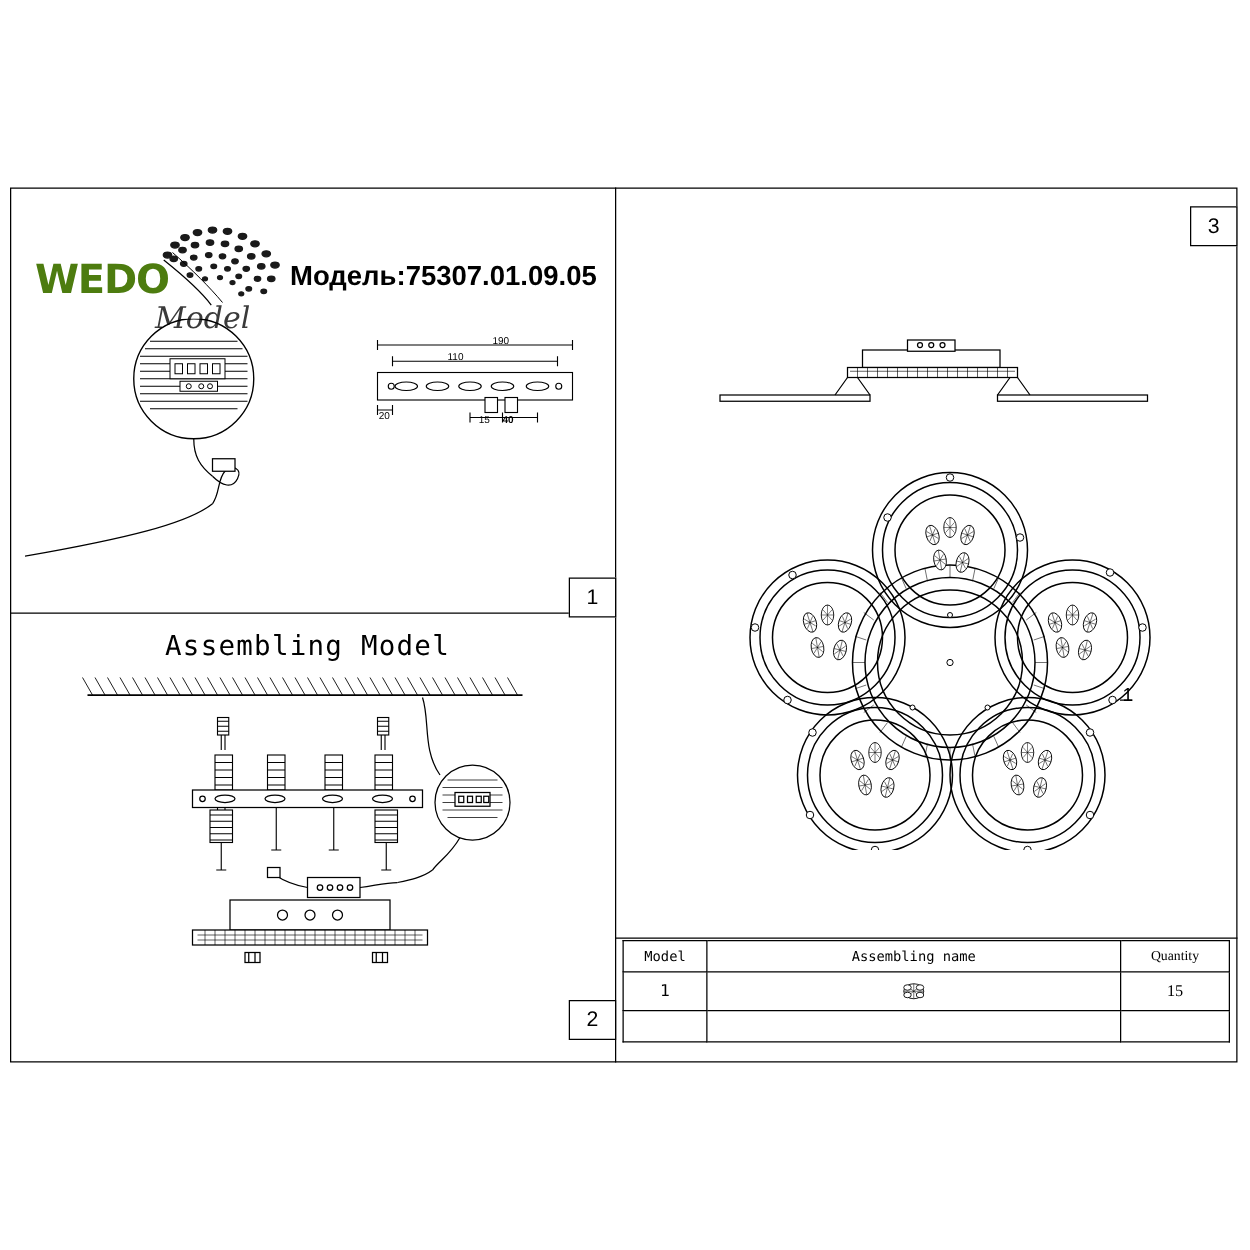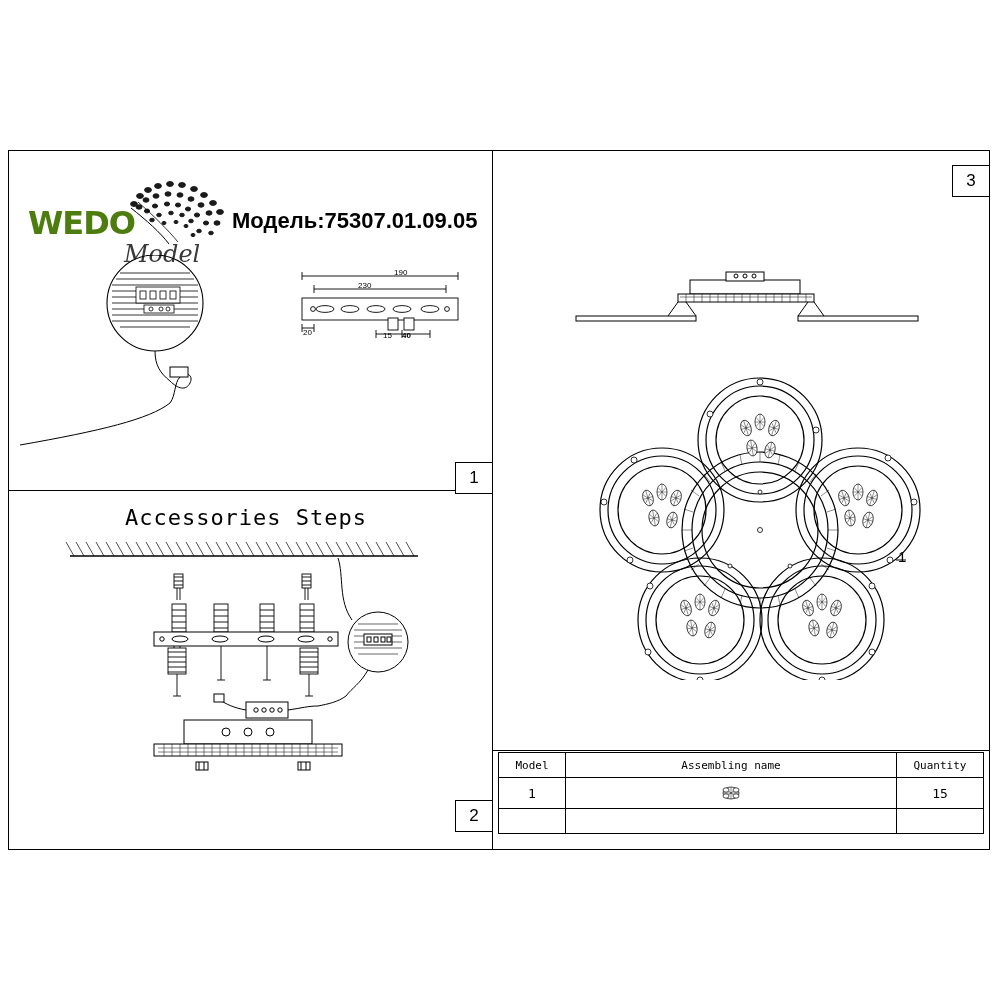--- a/index.html
+++ b/index.html
@@ -146,21 +146,21 @@
     font-size: 11px;
   }
   .parts-table td, .parts-table th {
     border: 1.2px solid #000;
     height: 24px;
     text-align: center;
     font-weight: normal;
     padding: 0;
   }
   .parts-table .c-model { width: 66px; }
-  .parts-table .c-qty   { width: 86px; }
+  .parts-table .c-qty   { width: 86px; font-family: Liberation Serif, serif; }
   .parts-table .hdr { font-size: 11px; }
   .parts-table .row-val { font-size: 13px; }
   .parts-table .cell-icon { height: 30px; }
 
   .callout-1 {
     position: absolute;
     left: 898px;
     top: 548px;
     font-family: "Liberation Sans", sans-serif;
     font-size: 15px;
@@ -278,28 +278,28 @@
 
       <rect x="108" y="56" width="10" height="12" fill="#fff"></rect>
       <rect x="124" y="56" width="10" height="12" fill="#fff"></rect>
 
       <path d="M22,66 L34,66 M22,62 L22,70 M34,62 L34,70"></path>
       <path d="M96,72 L122,72 M96,68 L96,76 M122,68 L122,76"></path>
       <path d="M122,72 L150,72 M150,68 L150,76"></path>
     </g>
   </svg>
   <div class="dim-label" style="left:367px; top:268px;margin-left:27px;">190</div>
-  <div class="dim-label" style="left:358px; top:281px;">230</div>
+  <div class="dim-label" style="left:358px; top:281px;">110</div>
   <div class="dim-label" style="left:303px; top:328px;">20</div>
   <div class="dim-label" style="left:383px; top:331px;">15</div>
   <div class="dim-label" style="left:402px; top:331px;font-weight:bold;">40</div>
 
   <div class="panel-num p1">1</div>
 
-  <div class="assembling-title">Accessories Steps</div>
+  <div class="assembling-title">Assembling Model</div>
 
   <svg style="position:absolute; left:8px; top:530px;" width="484px" height="270">
 
     <g class="ln" stroke-width="1">
       <path d="M62,26 L410,26" stroke-width="1.4"></path>
       <path d="M66,26 L58,12 M76,26 L68,12 M86,26 L78,12 M96,26 L88,12 M106,26 L98,12
                M116,26 L108,12 M126,26 L118,12 M136,26 L128,12 M146,26 L138,12 M156,26 L148,12
                M166,26 L158,12 M176,26 L168,12 M186,26 L178,12 M196,26 L188,12 M206,26 L198,12
                M216,26 L208,12 M226,26 L218,12 M236,26 L228,12 M246,26 L238,12 M256,26 L248,12
                M266,26 L258,12 M276,26 L268,12 M286,26 L278,12 M296,26 L288,12 M306,26 L298,12

